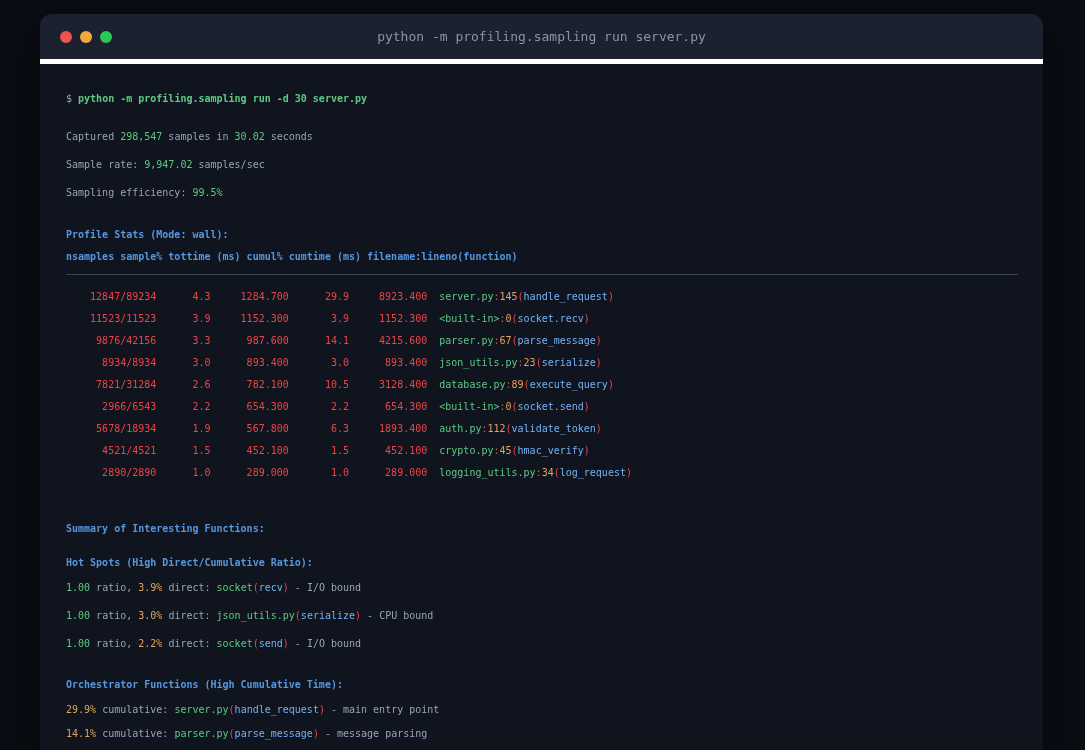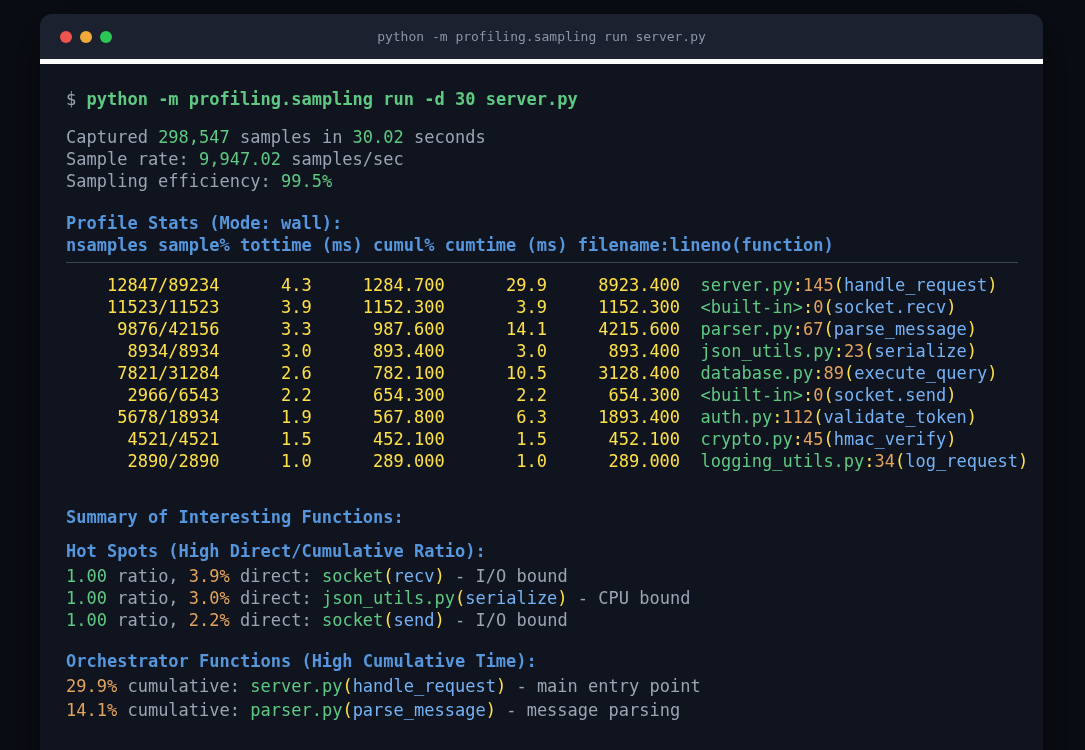--- a/index.html
+++ b/index.html
@@ -36,40 +36,40 @@
     letter-spacing: 0;
     white-space: pre;
   }
   .content {
     padding: 24px 25px 0 26px;
     font-size: 13.5px;
   }
   .tline {
     white-space: pre;
     line-height: 22px;
-    font-size: 17px;
+    font-size: 10px;
   }
   .tline.rule {
     height: 1px;
     background: #3c4452;
     margin: 6px 0 11px 0;
     line-height: 1px;
   }
   
   .g2  { margin-top: 2px; }
   .g3  { margin-top: 3px; }
-  .g6  { }
+  .g6  { margin-top: 6px; }
   .g12 { margin-top: 12px; }
   .g16 { margin-top: 16px; }
   .g19 { margin-top: 19px; }
   .g20 { margin-top: 20px; }
   .g27 { margin-top: 34px; }
   
   .c-text   { color: #9aa4b4; }
-  .c-bright { color: #fde047; }
+  .c-bright { color: #ef4444; }
   .c-green  { color: #5dc983; }
   .c-green-bold { color: #5dc983; font-weight: bold; }
   .c-orange { color: #e3a35c; }
   .c-blue   { color: #74b2f5; }
   .c-heading { color: #5596dd; font-weight: bold; text-align: center; }
 </style>
 </head>
 <body>
 
 <div class="window">

